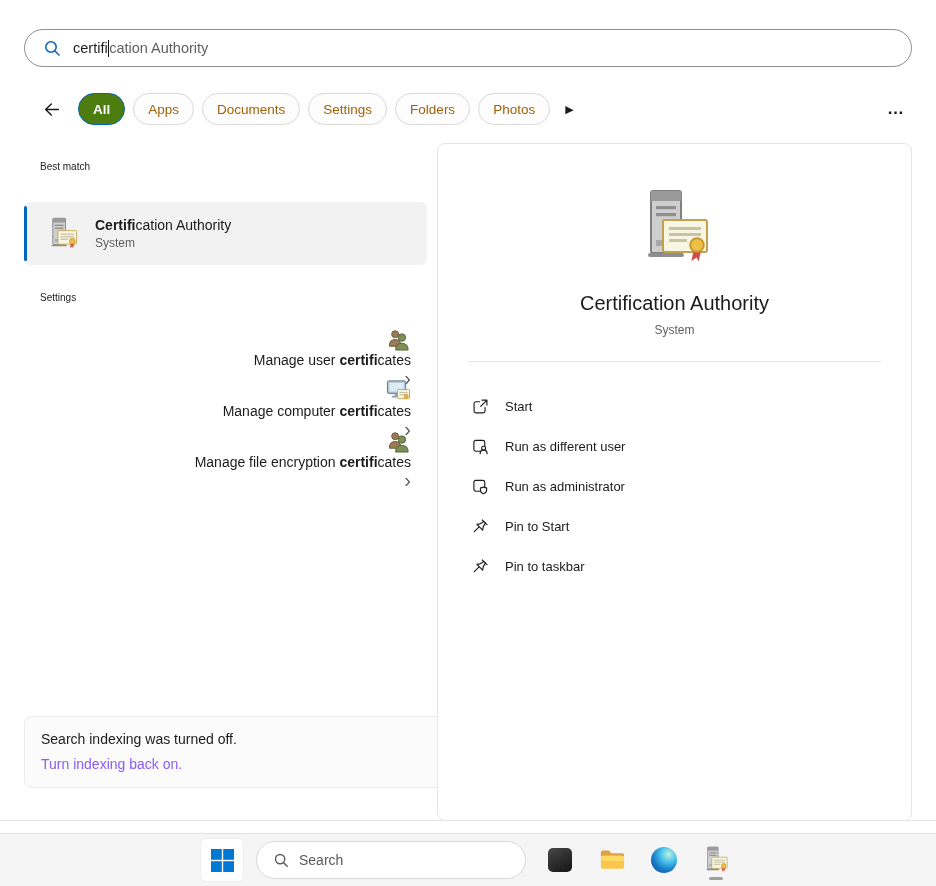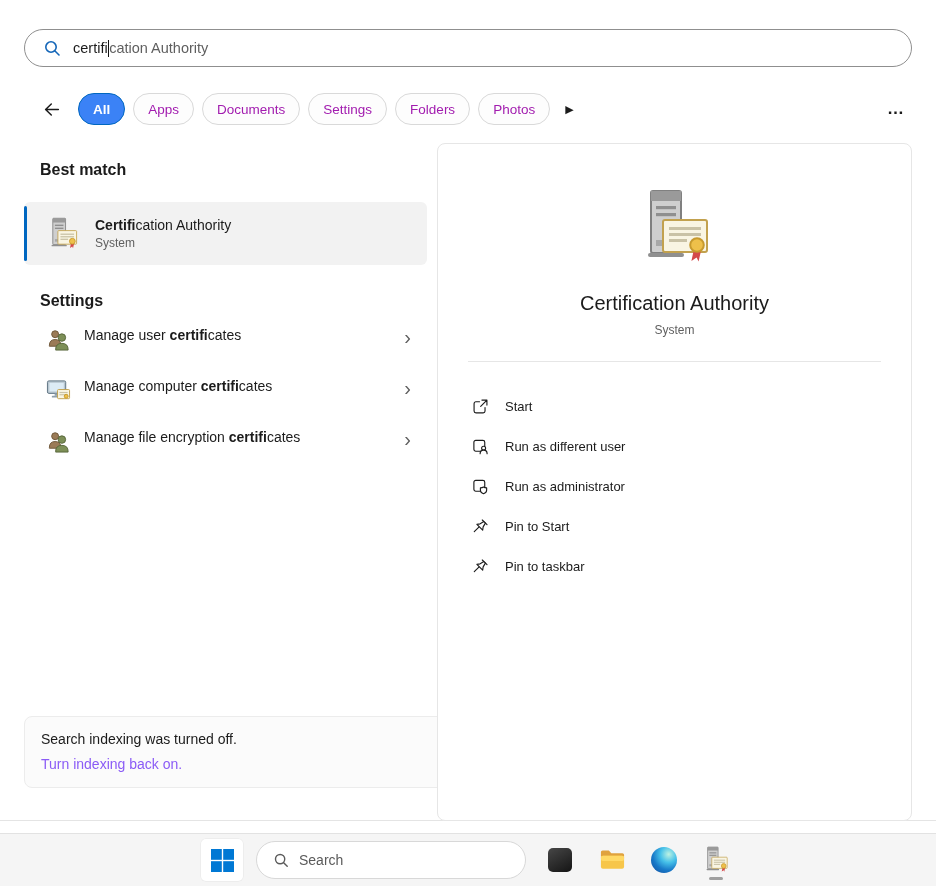--- a/index.html
+++ b/index.html
@@ -26,45 +26,45 @@
   .caret { width: 1.5px; height: 17px; background: #111; display: inline-block; animation: blink 1.1s steps(1) infinite; }
   @keyframes blink { 0%,55% { opacity: 1; } 56%,100% { opacity: 0; } }
 
   
   .filters { position: absolute; left: 36px; top: 91px; right: 30px; height: 36px; display: flex; align-items: center; gap: 8px; }
   .back-btn { width: 30px; height: 30px; display: flex; align-items: center; justify-content: center; margin-right: 4px; cursor: pointer; }
   .back-btn svg { width: 19px; height: 19px; color: #1b1b1b; }
   .pill {
     height: 32px; padding: 0 14px; border: 1px solid #d9d9d9; border-radius: 16px;
     background: #fdfdfd; font-size: 13.5px; display: flex; align-items: center;
-    color: #a21caf; font-family: inherit; cursor: pointer;
-  }
-  .pill.active { background: #3b82f6; border-color: #0067c0; color: #fff; font-weight: 700; }
+    color: #a16207; font-family: inherit; cursor: pointer;
+  }
+  .pill.active { background: #4d7c0f; border-color: #0067c0; color: #fff; font-weight: 700; }
   .more-tabs { font-size: 11px; margin-left: 7px; color: #1b1b1b; cursor: pointer; background: none; border: none; }
   .ellipsis { margin-left: auto; font-size: 17px; font-weight: 700; letter-spacing: 2px; color: #1b1b1b; cursor: pointer; background: none; border: none; font-family: inherit; }
 
   
-  .sec-header { position: absolute; left: 40px; font-size: 16px; font-weight: 700; }
+  .sec-header { position: absolute; left: 40px; font-size: 10px; font-weight: 400; }
   .hdr-best { top: 161px; }
   .hdr-settings { top: 292px; }
 
   .bm-card {
     position: absolute; left: 24px; top: 202px; width: 403px; height: 63px;
     background: #f2f2f2; border-radius: 6px; display: flex; align-items: center;
     padding: 0 16px 0 22px; cursor: pointer;
   }
   .bm-accent { position: absolute; left: 0; top: 4px; bottom: 4px; width: 3px; border-radius: 2px; background: #0067c0; }
   .bm-icon { width: 34px; height: 34px; flex: none; }
   .bm-text { margin-left: 15px; }
   .bm-title { font-size: 14px; }
   .match { font-weight: 700; }
   .bm-sub { font-size: 12px; color: #5f5f5f; margin-top: 3px; }
 
   .settings-list { position: absolute; left: 24px; top: 327px; width: 403px; }
-  .s-row { height: 51px; display: flex; align-items: flex-start; padding: 0 16px 0 22px; border-radius: 6px; cursor: pointer; }
+  .s-row { height: 51px; display: flex; align-items: flex-end; padding: 0 16px 0 22px; border-radius: 6px; cursor: pointer; flex-direction: column; }
   .s-icon { width: 25px; height: 25px; flex: none; }
   .s-label { margin-left: 13px; font-size: 14px; }
   .s-chevron { margin-left: auto; color: #5f5f5f; font-size: 20px; line-height: 1; }
 
   .notice {
     position: absolute; left: 24px; top: 716px; width: 470px;
     background: #fbfbfb; border: 1px solid #ececec; border-radius: 8px;
     padding: 13px 16px; font-size: 14px; line-height: 1.35;
   }
   .notice-link { color: #8b5cf6; margin-top: 6px; cursor: pointer; }

